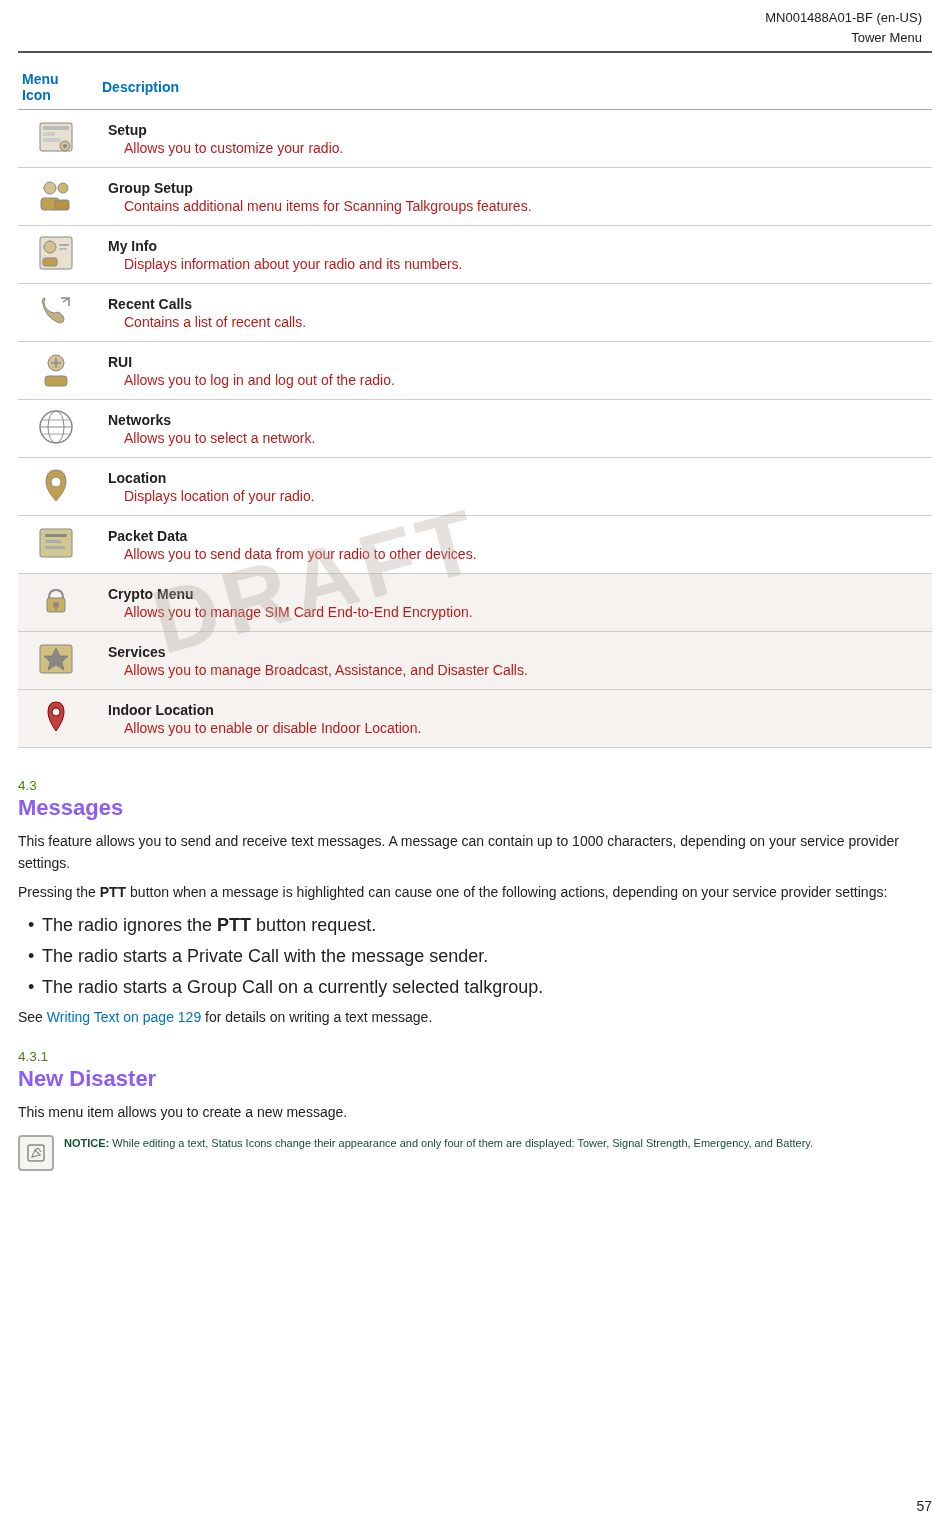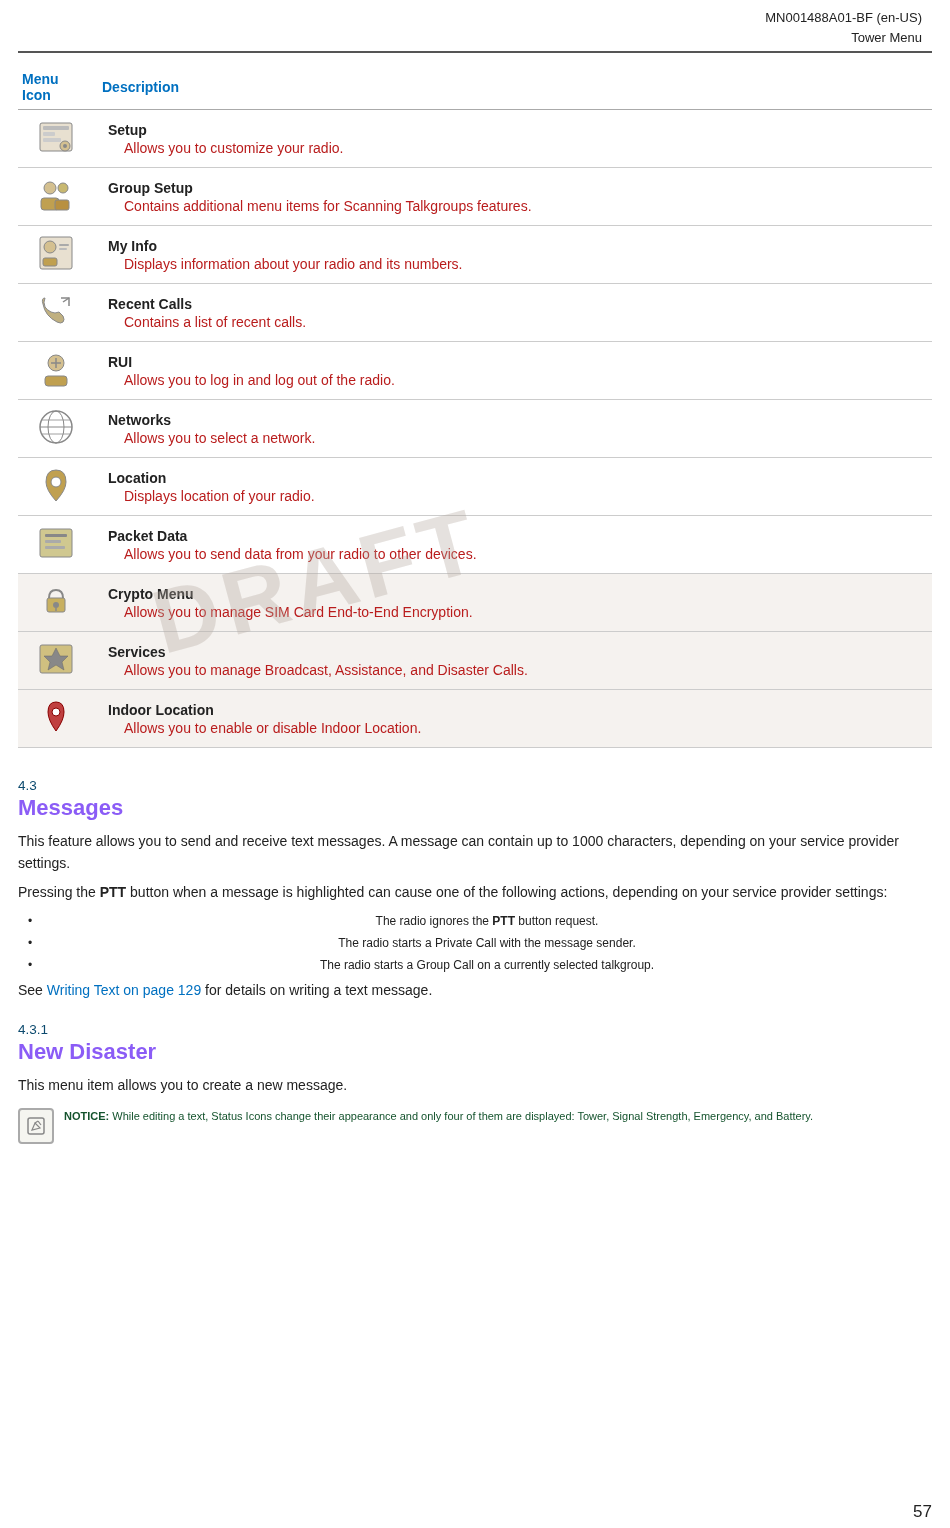--- a/index.html
+++ b/index.html
@@ -83,21 +83,21 @@
       color: rgba(180, 170, 160, 0.35);
       transform: rotate(-15deg);
       pointer-events: none;
       z-index: 10;
       letter-spacing: 6px;
     }
 
     
     .section-num {
       font-size: 13.5px;
-      color: #0c4a6e;
+      color: #4d7c0f;
       margin-top: 17px;
       margin-bottom: 2px;
     }
 
     .section-title {
       font-size: 22px;
       color: #8b5cf6;
       font-weight: bold;
       margin-bottom: 10px;
     }
@@ -111,23 +111,22 @@
 
     .bullet-list {
       list-style: none;
       margin: 6px 0 6px 10px;
     }
 
     .bullet-list li {
       position: relative;
       padding-left: 14px;
       margin-bottom: 4px;
-      font-size: 12px;
+      font-size: 18px;
       line-height: 1.5;
-      text-align: center;
     }
 
     .bullet-list li::before {
       content: "•";
       position: absolute;
       left: 0;
     }
 
     .link-text {
       color: #0070c0;
@@ -161,23 +160,23 @@
       color: #14532d;
       line-height: 1.5;
     }
 
     .notice-text strong {
       font-weight: bold;
     }
 
     .page-number {
       position: absolute;
-      bottom: 6px;
+      bottom: 14px;
       right: 18px;
-      font-size: 17px;
+      font-size: 14px;
       color: #222;
     }
 
     
     .draft-highlight {
       background-color: rgba(200, 185, 165, 0.18);
     }
   </style>
 </head>
 <body>

